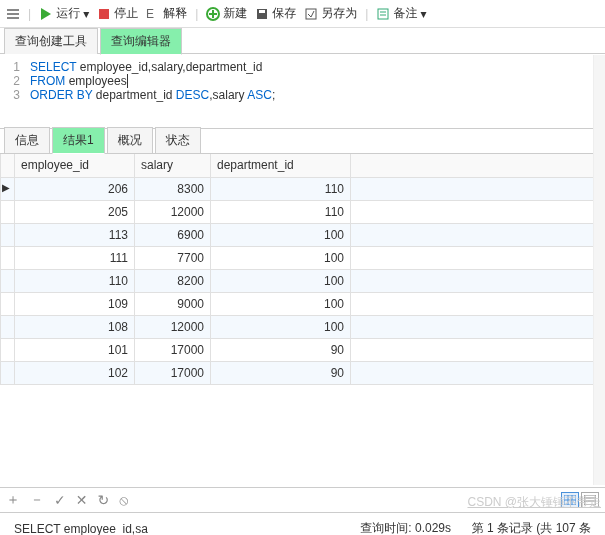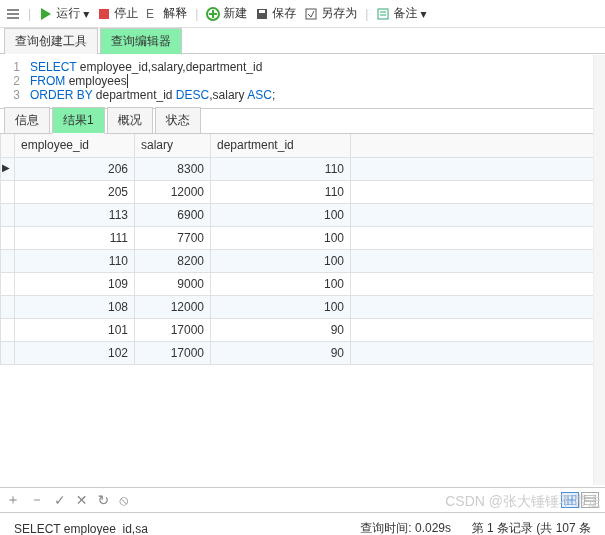--- a/index.html
+++ b/index.html
@@ -10,40 +10,40 @@
   .ico { width: 14px; height: 14px; display: inline-block; }
   .tabs { display: flex; border-bottom: 1px solid #ccc; height: 26px; align-items: center; padding-left: 4px; }
   .tab { padding: 4px 10px; border: 1px solid #ccc; border-bottom: none; background: #f5f5f5; margin-right: 2px; cursor: pointer; }
   .tab.active { background: #86efac; border-bottom: 1px solid #fff; margin-bottom: -1px; }
   .editor { padding: 6px 0; font-family: Consolas, monospace; font-size: 14px; }
   .edline { display: flex; }
   .lineno { width: 30px; text-align: right; color: #999; padding-right: 10px; user-select: none; }
   .code { white-space: pre; }
   .kw { color: #0066cc; }
   .cursor { border-right: 1px solid #333; }
-  .mid-tabs { display: flex; border-bottom: 1px solid #ccc; border-top: 1px solid #ccc; height: 26px; align-items: flex-end; padding-left: 4px; }
+  .mid-tabs { display: flex; border-bottom: 1px solid #ccc; border-top: 1px solid #ccc; height: 26px; align-items: flex-end; padding-left: 4px; margin-top: 20px;}
   .grid { width: 100%; border-collapse: collapse; }
   .grid th, .grid td { border: 1px solid #e0e0e0; padding: 3px 6px; height: 23px; text-align: right; }
   .grid th { text-align: left; background: #f9f9f9; font-weight: normal; border-top: none;}
   .rowhead { width: 14px; background: #f5f5f5; border:1px solid #e0e0e0;}
   .gridwrap { position: relative; }
   .pointer { position: absolute; left: 2px; top: 28px; font-size: 10px; color: #333;}
   .col1 { width: 120px; }
   .col2 { width: 76px; }
   .col3 { width: 140px; }
   tbody tr:nth-child(odd) td { background: #f4f9fe; }
   tbody tr:nth-child(even) td { background: #fff; }
   .footer-ctrls { position: absolute; bottom: 22px; left: 0; right: 0; height: 26px; border-top: 1px solid #ccc; border-bottom: 1px solid #ccc; display: flex; align-items: center; padding: 0 6px; gap: 10px; background:#fff;}
   .footer-ctrls span { color: #888; cursor: pointer; font-size: 14px;}
   .view-toggle { position: absolute; right: 6px; display: flex; gap: 2px; }
   .vt { width: 18px; height: 16px; border: 1px solid #aaa; display: flex; align-items: center; justify-content: center; cursor:pointer;}
   .vt.active { border-color: #4a90d9; background: #e6f0fb;}
   .statusbar { position: absolute; bottom: 0; left: 0; right: 0; height: 22px; display: flex; align-items: center; padding: 0 6px; background:#fff;}
   .statusbar .cell { padding: 0 8px; margin-top: 9px; }
-  .watermark { position: absolute; right: 4px; bottom: 24px; color: #ccc; font-size: 14px; pointer-events:none;}
+  .watermark { position: absolute; right: 4px; bottom: 24px; color: #ccc; font-size: 12px; pointer-events:none;text-decoration:underline;}
   .scrolly { position:absolute; right:0; top:55px; bottom:50px; width:12px; background:#f5f5f5; border-left:1px solid #eee;}
 </style>
 </head>
 <body>
 
 <div class="toolbar">
   <span class="tb-item">
       <svg class="ico" viewBox="0 0 14 14">
         <rect x="1" y="2" width="12" height="2" fill="#888"></rect>
         <rect x="1" y="6" width="12" height="2" fill="#888"></rect>

